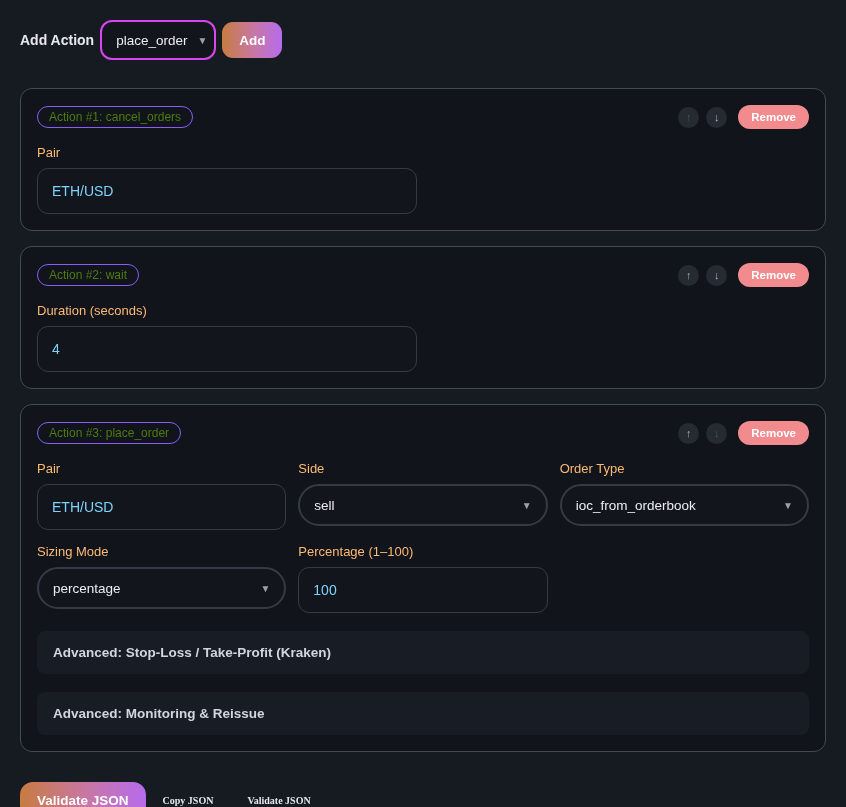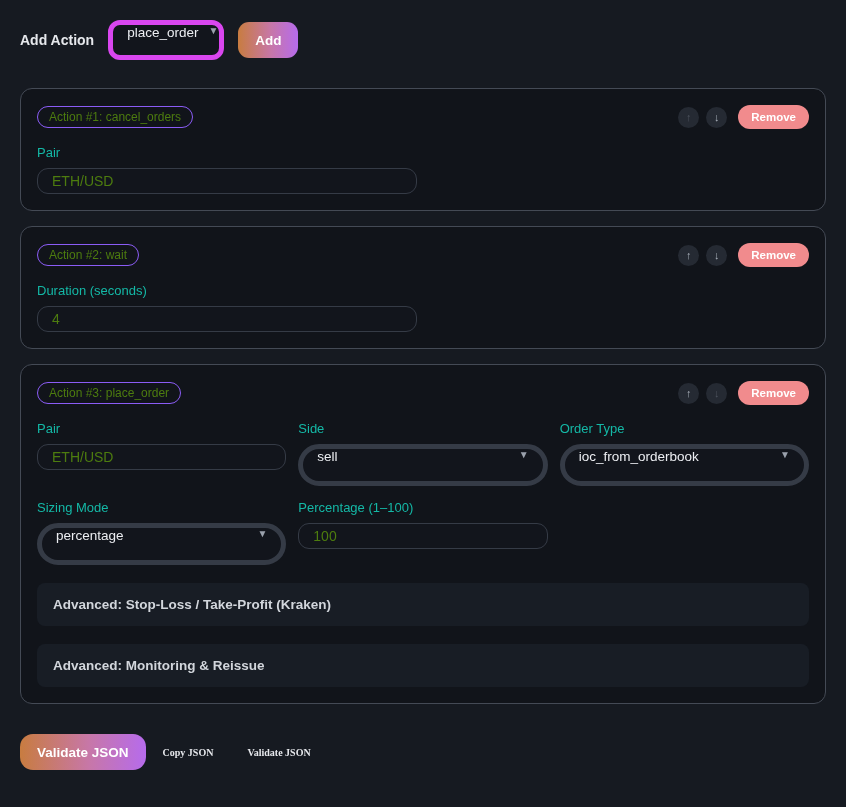--- a/index.html
+++ b/index.html
@@ -6,27 +6,27 @@
   html, body { width: 846px; height: 807px; }
   body {
     background: #161a21;
     font-family: "Liberation Sans", "DejaVu Sans", sans-serif;
     color: #e8eaee;
     padding: 20px;
     overflow: hidden;
   }
 
   
-  .toolbar { display: flex; align-items: center; gap: 14px; margin-bottom: 28px; }
+  .toolbar { display: flex; align-items: center; gap: 6px; margin-bottom: 28px; }
   .toolbar-label { font-size: 14px; font-weight: bold; color: #e6e8ec; }
   .select {
     position: relative;
-    display: flex; justify-content: space-between;
+    display: flex; align-items: center; justify-content: space-between;
     background: #12151c;
-    border: 5px solid #d946ef;
+    border: 2px solid #d946ef;
     border-radius: 12px;
     height: 40px;
     padding: 0 14px;
     font-size: 13.5px;
     color: #eceef2;
     cursor: pointer;
   }
   .toolbar .select { width: 116px; }
   .chev { color: #9aa1ac; font-size: 10px; margin-left: 10px; }
 
@@ -81,29 +81,29 @@
     font-size: 11.5px;
     border-radius: 999px;
     padding: 6px 13px;
     margin-left: 4px;
     cursor: pointer;
     font-family: inherit;
   }
 
   .grid2 { display: grid; grid-template-columns: 1fr 1fr; gap: 12px; }
   .grid3 { display: grid; grid-template-columns: 1fr 1fr 1fr; gap: 14px 12px; }
-  .field-label { display: block; font-size: 13px; color: #14b8a6; margin-bottom: 8px; }
+  .field-label { display: block; font-size: 13px; color: #fdba74; margin-bottom: 8px; }
   .text-input {
     width: 100%;
-    height: 26px;
+    height: 46px;
     background: #12151c;
     border: 1px solid #353b46;
     border-radius: 11px;
     padding: 0 14px;
-    color: #4d7c0f;
+    color: #7dd3fc;
     font-size: 14px;
     font-family: inherit;
   }
   .field .select { height: 42px; border-radius: 21px; border-color: #353b46; }
 
   .advanced {
     background: #181d25;
     border-radius: 8px;
     padding: 14px 16px;
     font-size: 13.5px;

